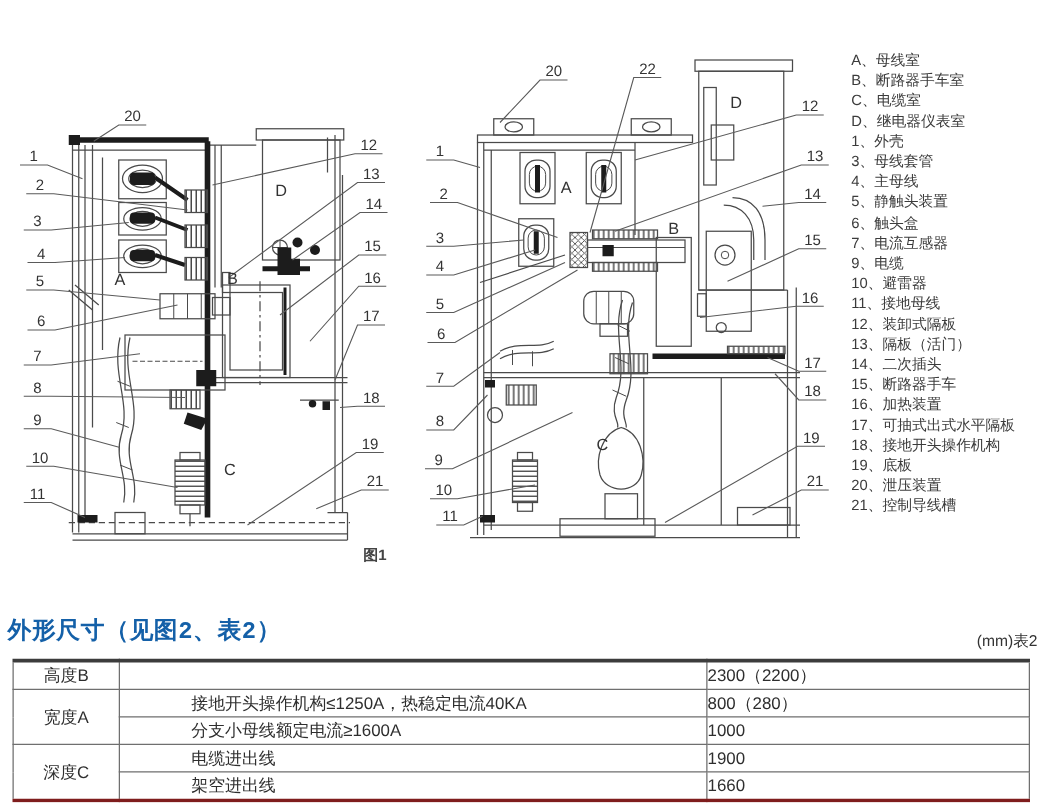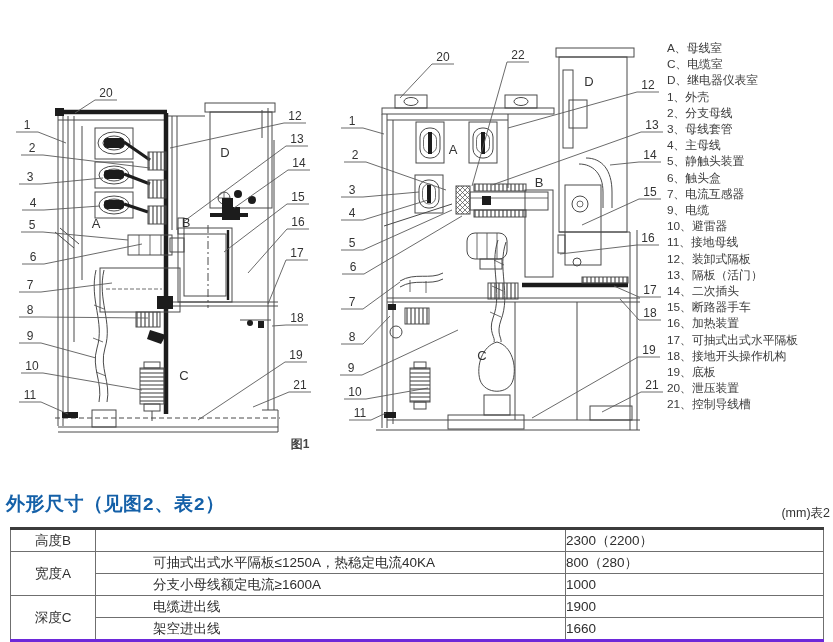--- a/index.html
+++ b/index.html
@@ -21,21 +21,21 @@
   .leader{stroke:#5a5a5a;stroke-width:0.9;fill:none;}
   
   .legend{line-height:16.2px;font-size:11.8px;color:#3b3b3b;white-space:nowrap;}
   
   .caption{font-size:12px;color:#444;text-align:center;font-weight:bold;}
   
   .sec-title{font-size:19px;font-weight:bold;letter-spacing:0.5px;font-family:Liberation Mono, monospace;}
   .unit{font-size:12.5px;color:#333;}
   
   table.dim{border-collapse:collapse;width:813px;table-layout:fixed;
-            border-top:3px solid #3c3c3c;border-bottom:3px solid #6d28d9;
+            border-top:3px solid #3c3c3c;border-bottom:3px solid #7f1d1d;
             font-size:13.5px;color:#2e2e2e;}
   table.dim td{border:1px solid #6f6f6f;height:21px;padding:0;vertical-align:middle;}
   td.c1{text-align:center;}
   td.c2{text-align:left;padding-left:57px !important;}
   td.c3{}
 </style>
 </head>
 <body>
 
 <div class="page">
@@ -322,26 +322,26 @@
         <text x="322" y="349" class="co">21</text>
       </g>
     <g>
         <text x="123" y="114" class="rm">A</text>
         <text x="209" y="147" class="rm">B</text>
         <text x="259" y="46" class="rm">D</text>
         <text x="152" y="320" class="rm">C</text>
       </g>
   </svg>
 
-  <div class="abs legend" style="left:667px;top:40px;width:150px">
+  <div class="abs legend" style="left:681px;top:40px;width:150px">
       <div class="legend-item">A、母线室</div>
+      <div class="legend-item">B、断路器手车室</div>
       <div class="legend-item">C、电缆室</div>
       <div class="legend-item">D、继电器仪表室</div>
       <div class="legend-item">1、外壳</div>
-      <div class="legend-item">2、分支母线</div>
       <div class="legend-item">3、母线套管</div>
       <div class="legend-item">4、主母线</div>
       <div class="legend-item">5、静触头装置</div>
       <div class="legend-item">6、触头盒</div>
       <div class="legend-item">7、电流互感器</div>
       <div class="legend-item">9、电缆</div>
       <div class="legend-item">10、避雷器</div>
       <div class="legend-item">11、接地母线</div>
       <div class="legend-item">12、装卸式隔板</div>
       <div class="legend-item">13、隔板（活门）</div>
@@ -368,21 +368,21 @@
           <col style="width:258px">
         </colgroup>
       <tbody>
         <tr>
           <td class="c1">高度B</td>
           <td class="c2"></td>
           <td class="c3">2300（2200）</td>
         </tr>
         <tr>
           <td class="c1" rowspan="2">宽度A</td>
-          <td class="c2">可抽式出式水平隔板≤1250A，热稳定电流40KA</td>
+          <td class="c2">接地开头操作机构≤1250A，热稳定电流40KA</td>
           <td class="c3">800（280）</td>
         </tr>
         <tr>
           <td class="c2">分支小母线额定电流≥1600A</td>
           <td class="c3">1000</td>
         </tr>
         <tr>
           <td class="c1" rowspan="2">深度C</td>
           <td class="c2">电缆进出线</td>
           <td class="c3">1900</td>

